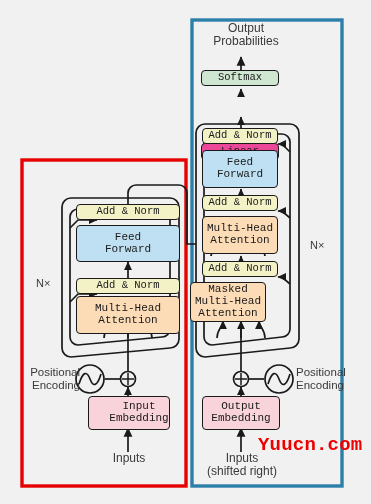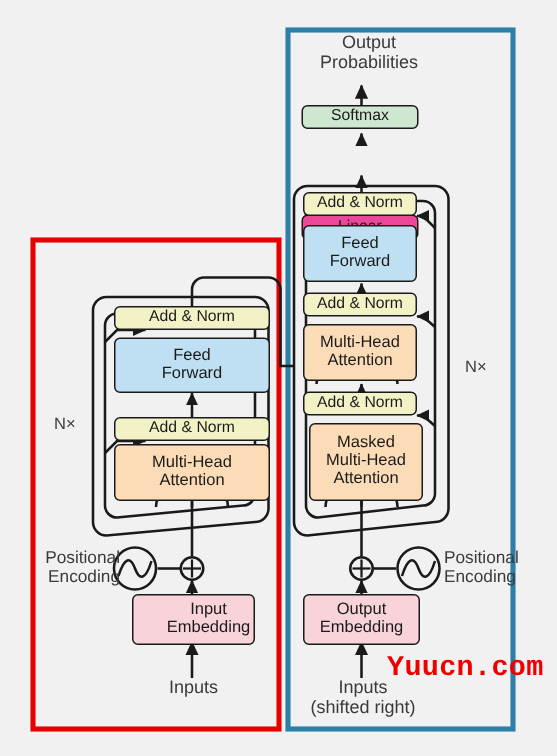--- a/index.html
+++ b/index.html
@@ -18,21 +18,21 @@
     position:absolute;
     box-sizing:border-box;
     border:1.4px solid #1a1a1a;
     border-radius:4px;
     display:flex;
     align-items:center;
     justify-content:center;
     text-align:center;
     color:#1a1a1a;
     line-height:1.08;
-    font-family:Liberation Sans, sans-serif;
+    font-family:Liberation Mono, monospace;
     white-space:pre-line;
   }
   .lbl{position:absolute;color:#3a3a3a;text-align:center;line-height:1.12;
        font-family:"Liberation Sans", sans-serif;white-space:pre-line;}
   .nx{position:absolute;color:#3a3a3a;font-size:11px;
       font-family:"Liberation Sans", sans-serif;}
   .watermark{
     position:absolute;
     color:#ee0000;
     font-family:Liberation Mono, monospace;
@@ -174,21 +174,21 @@
   <div class="node" style="left:202px;top:150px;width:76px;height:38px;background:#bfe0f2;font-size:11px;">Feed
 Forward</div>
 
   <div class="node" style="left:202px;top:195px;width:76px;height:16px;background:#f3f2c6;font-size:10.5px;">Add &amp; Norm</div>
 
   <div class="node" style="left:202px;top:216px;width:76px;height:38px;background:#fbdcb6;font-size:11px;">Multi-Head
 Attention</div>
 
   <div class="node" style="left:202px;top:261px;width:76px;height:16px;background:#f3f2c6;font-size:10.5px;">Add &amp; Norm</div>
 
-  <div class="node" style="left:206px;top:282px;width:76px;height:52px;background:#fbdcb6;font-size:11px;">Masked
+  <div class="node" style="left:190px;top:282px;width:76px;height:40px;background:#fbdcb6;font-size:11px;">Masked
 Multi-Head
 Attention</div>
 
   <div class="node" style="left:202px;top:396px;width:78px;height:34px;background:#f9d3da;font-size:11px;">Output
 Embedding</div>
 
   <div class="lbl" style="left:296px;top:366px;width:72px;font-size:11.5px;text-align:left;">Positional
 Encoding</div>
 
   <div class="lbl" style="left:196px;top:452px;width:92px;font-size:12px;">Inputs

